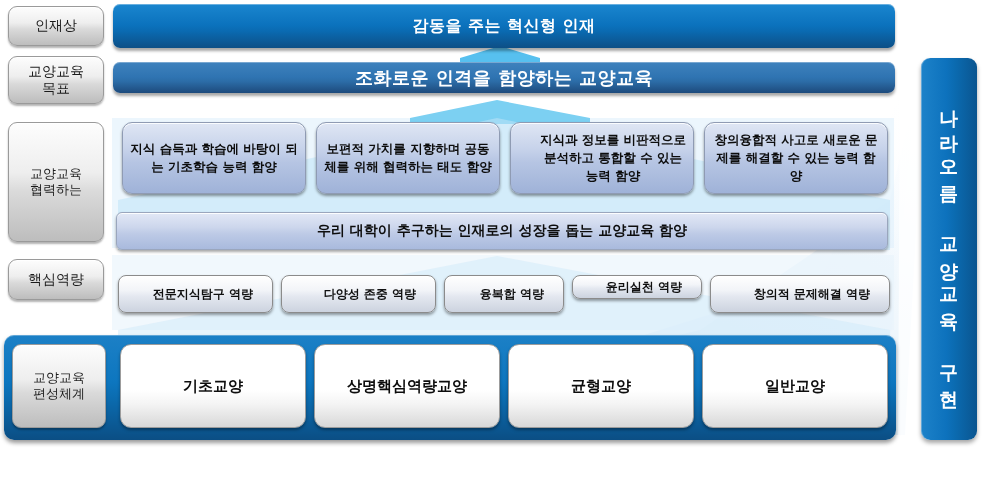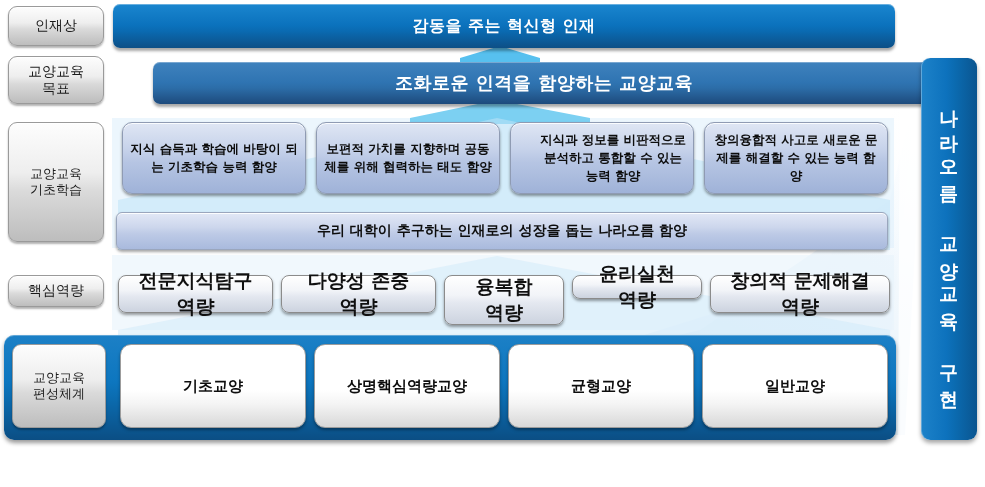--- a/index.html
+++ b/index.html
@@ -109,21 +109,21 @@
   .comp-pill {
     position: absolute;
     display: flex;
     align-items: center;
     justify-content: flex-end;
     text-align: center;
     border: 1px solid #8b8b8b;
     border-radius: 8px;
     color: #101010;
     font-weight: bold;
-    font-size: 19px;
+    font-size: 12px;
     box-sizing: border-box;
     padding: 0 19px;
     background: linear-gradient(180deg, #ffffff 0%, #f2f4f8 40%, #e4e8f0 56%, #ccd3df 100%);
     box-shadow: 0 2px 3px rgba(0,0,0,0.38), inset 0 1px 0 rgba(255,255,255,1);
   }
 
   
   .bottom-frame {
     position: absolute;
     border-radius: 10px;
@@ -216,59 +216,59 @@
   <div class="banner banner-1" style="left:113px; top:4px; width:782px; height:44px;">
     <span>감동을 주는 혁신형 인재</span>
   </div>
 
   <div class="label-chip" style="top:56px; height:48px; width:96px;">
     <span>
       <span>교양교육</span><br>
       <span>목표</span>
     </span>
   </div>
-  <div class="banner banner-2" style="left:113px; top:62px; width:782px; height:42px;margin-left:40px;">
+  <div class="banner banner-2" style="left:113px; top:62px; width:782px; height:31px;">
     <span>조화로운 인격을 함양하는 교양교육</span>
   </div>
 
   <div class="label-chip small-text" style="top:122px; height:120px; width:96px;">
     <span>
       <span>교양교육</span><br>
-      <span>기초학습</span>
+      <span>협력하는</span>
     </span>
   </div>
 
   <div class="goal-box" style="left:122px; top:122px; width:184px; height:72px;">
     <span>지식 습득과 학습에 바탕이 되는 기초학습 능력 함양</span>
   </div>
   <div class="goal-box" style="left:316px; top:122px; width:184px; height:72px;">
     <span>보편적 가치를 지향하며 공동체를 위해 협력하는 태도 함양</span>
   </div>
   <div class="goal-box" style="left:510px; top:122px; width:184px; height:72px;padding-left:28px;">
     <span>지식과 정보를 비판적으로 분석하고 통합할 수 있는 능력 함양</span>
   </div>
   <div class="goal-box" style="left:704px; top:122px; width:184px; height:72px;">
     <span>창의융합적 사고로 새로운 문제를 해결할 수 있는 능력  함양</span>
   </div>
 
   <div class="wide-bar" style="left:116px; top:212px; width:772px; height:38px;">
-    <span>우리 대학이 추구하는 인재로의 성장을 돕는 나라오름 함양</span>
-  </div>
-
-  <div class="label-chip" style="top:275px; height:32px; width:96px;">
+    <span>우리 대학이 추구하는 인재로의 성장을 돕는 교양교육 함양</span>
+  </div>
+
+  <div class="label-chip" style="top:259px; height:41px; width:96px;">
     <span>핵심역량</span>
   </div>
 
   <div class="comp-pill" style="left:118px; top:275px; width:155px; height:38px;">
     <span>전문지식탐구 역량</span>
   </div>
   <div class="comp-pill" style="left:281px; top:275px; width:155px; height:38px;">
     <span>다양성 존중 역량</span>
   </div>
-  <div class="comp-pill" style="left:444px; top:275px; width:120px; height:50px;">
+  <div class="comp-pill" style="left:444px; top:275px; width:120px; height:38px;">
     <span>융복합 역량</span>
   </div>
   <div class="comp-pill" style="left:572px; top:275px; width:130px; height:24px;">
     <span>윤리실천 역량</span>
   </div>
   <div class="comp-pill" style="left:710px; top:275px; width:180px; height:38px;">
     <span>창의적 문제해결 역량</span>
   </div>
 
   <div class="bottom-frame" style="left:4px; top:335px; width:892px; height:105px;"></div>

